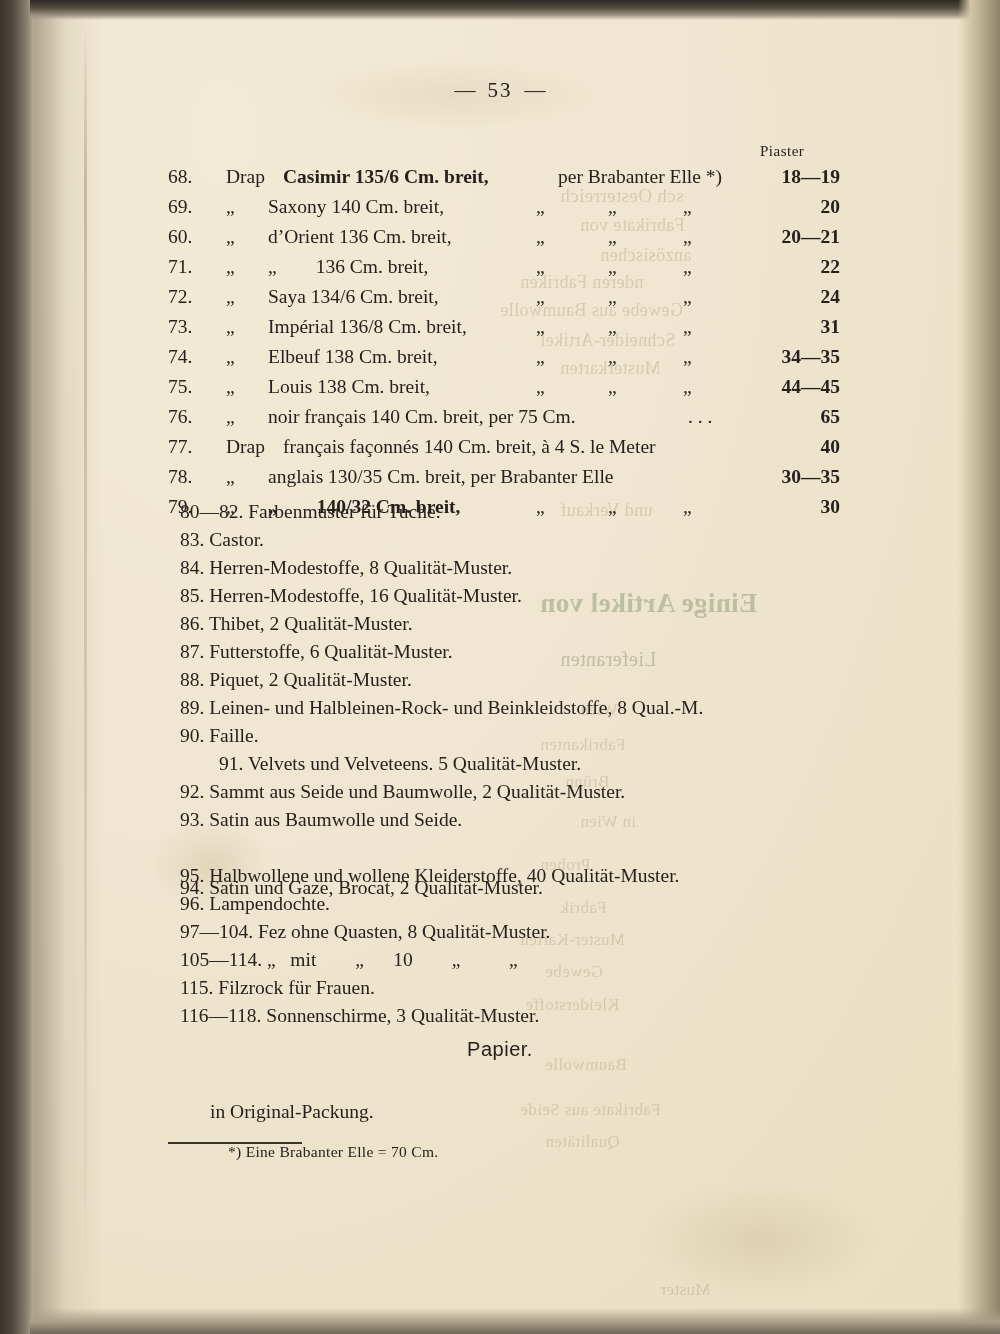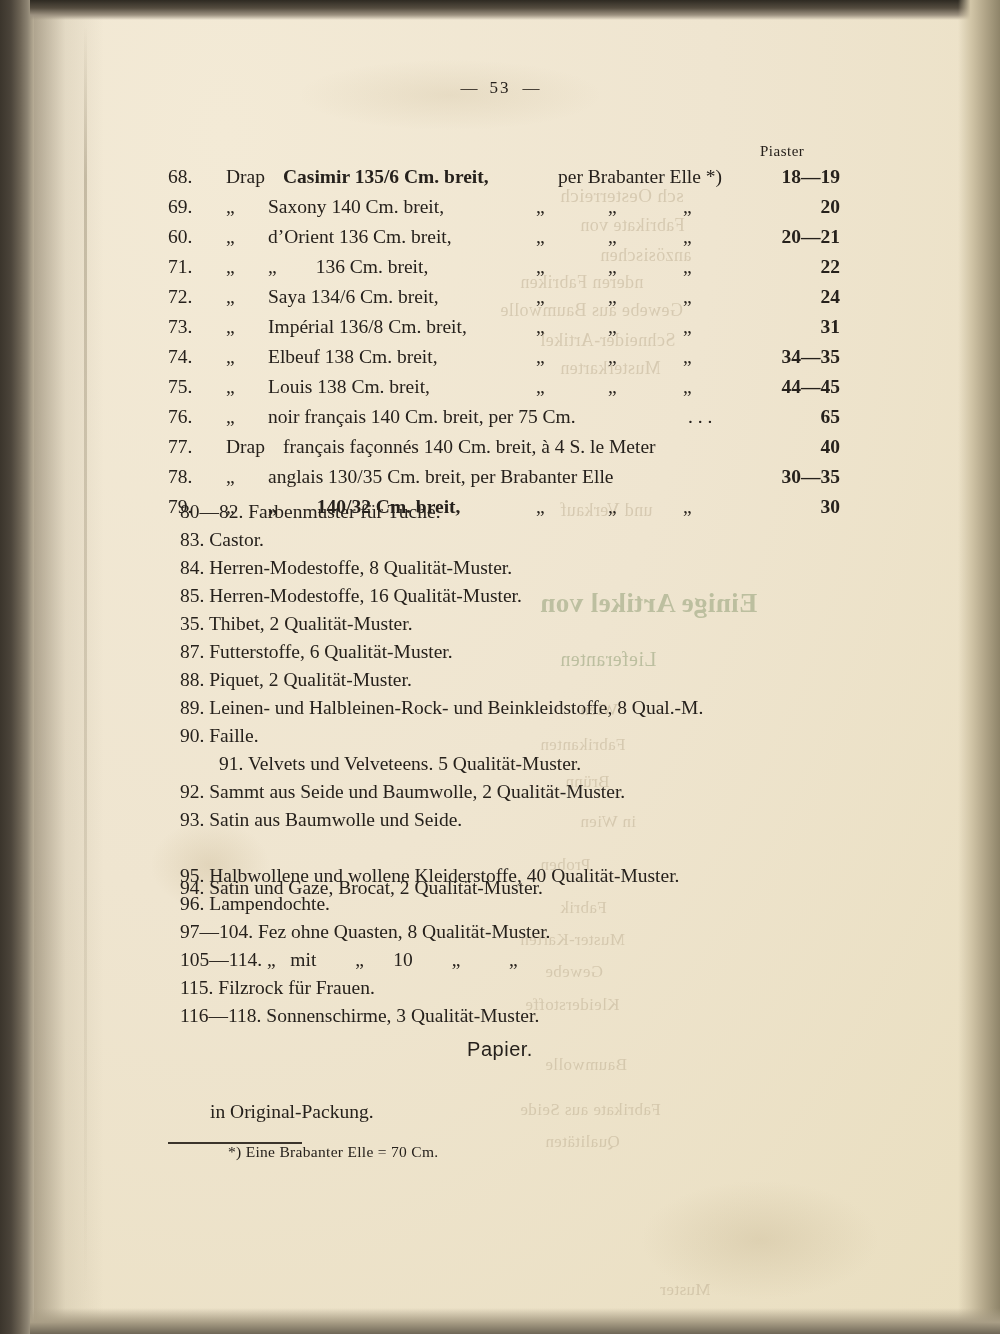--- a/index.html
+++ b/index.html
@@ -73,21 +73,21 @@
   
   .content {
     position: absolute;
     left: 0; top: 0; right: 0; bottom: 0;
     color: #26211c;
   }
   .folio {
     position: absolute;
     top: 78px; left: 0; width: 1000px;
     text-align: center;
-    font-size: 17px;
+    font-size: 21px;
     letter-spacing: 2px;
   }
   .folio .dash { letter-spacing: 0; padding: 0 12px; color: #2b241d; }
 
   .piaster {
     position: absolute;
     top: 143px;
     left: 760px;
     font-size: 15px;
     letter-spacing: 0.5px;
@@ -296,21 +296,21 @@
         <span class="d3">„</span>
         <span class="price">30</span>
       </div>
 
     </div>
 
     <div class="plain" style="top:501px;"><span class="idx">80—82.</span> <span>Farbenmuster für Tuche.</span></div>
     <div class="plain" style="top:529px;"><span class="idx">83.</span> <span>Castor.</span></div>
     <div class="plain" style="top:557px;"><span class="idx">84.</span> <span>Herren-Modestoffe, 8 Qualität-Muster.</span></div>
     <div class="plain" style="top:585px;"><span class="idx">85.</span> <span>Herren-Modestoffe, 16 Qualität-Muster.</span></div>
-    <div class="plain" style="top:613px;"><span class="idx">35.</span> <span>Thibet, 2 Qualität-Muster.</span></div>
+    <div class="plain" style="top:613px;"><span class="idx">86.</span> <span>Thibet, 2 Qualität-Muster.</span></div>
     <div class="plain" style="top:641px;"><span class="idx">87.</span> <span>Futterstoffe, 6 Qualität-Muster.</span></div>
     <div class="plain" style="top:669px;"><span class="idx">88.</span> <span>Piquet, 2 Qualität-Muster.</span></div>
     <div class="plain" style="top:697px;"><span class="idx">89.</span> <span>Leinen- und Halbleinen-Rock- und Beinkleidstoffe, 8 Qual.-M.</span></div>
     <div class="plain" style="top:725px;"><span class="idx">90.</span> <span>Faille.</span></div>
     <div class="plain" style="top:753px;margin-left:39px;"><span class="idx">91.</span> <span>Velvets und Velveteens. 5 Qualität-Muster.</span></div>
     <div class="plain" style="top:781px;"><span class="idx">92.</span> <span>Sammt aus Seide und Baumwolle, 2 Qualität-Muster.</span></div>
     <div class="plain" style="top:809px;"><span class="idx">93.</span> <span>Satin aus Baumwolle und Seide.</span></div>
     <div class="plain" style="top:837px;margin-top:40px;"><span class="idx">94.</span> <span>Satin und Gaze, Brocat, 2 Qualität-Muster.</span></div>
     <div class="plain" style="top:865px;"><span class="idx">95.</span> <span>Halbwollene und wollene Kleiderstoffe, 40 Qualität-Muster.</span></div>
     <div class="plain" style="top:893px;"><span class="idx">96.</span> <span>Lampendochte.</span></div>

